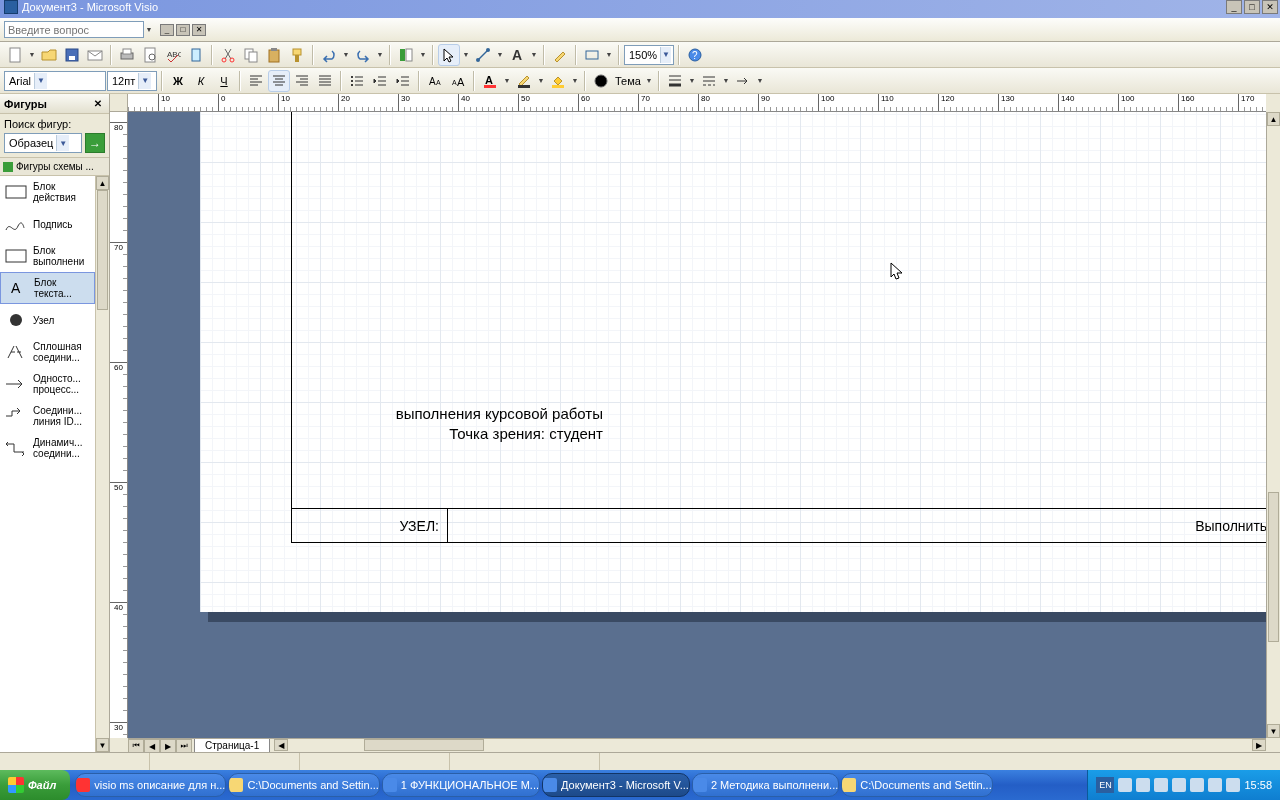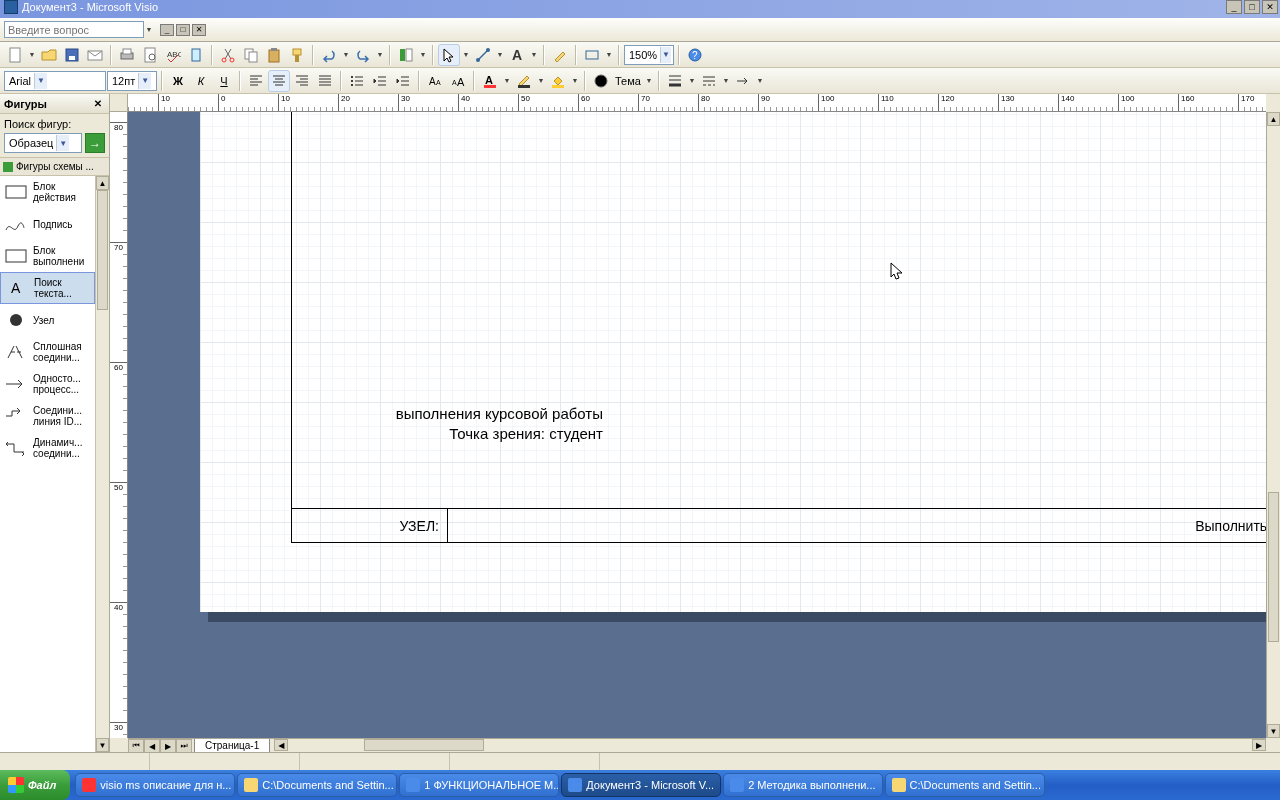--- a/index.html
+++ b/index.html
@@ -86,21 +86,21 @@
 .hruler .minor{ position:absolute; bottom:0; height:4px; border-left:1px solid #999;}
 .vruler .major{ position:absolute; left:0; right:0; border-top:1px solid #666; font-size:8px; color:#000; text-align:center; writing-mode:horizontal-tb;}
 .vruler .minor{ position:absolute; right:0; width:4px; border-top:1px solid #999;}
 
 .statusbar{ position:absolute; left:0; right:0; bottom:30px; height:18px; background:#ece9d8; border-top:1px solid #aca899; display:flex; font-size:10px;}
 .statusbar .cell{ border-right:1px solid #c8c2ab; width:150px; height:100%;}
 
 .taskbar{ position:absolute; left:0; right:0; bottom:0; height:30px; background:linear-gradient(#3a80e0,#245ec6 50%,#2a6ad0); display:flex; align-items:center; font-size:11px; color:#fff;}
 .startbtn{ height:30px; padding:0 14px 0 8px; background:linear-gradient(#5dbb5d,#3a9d3a 50%,#2c8c2c); border-radius:0 8px 8px 0; display:flex; align-items:center; gap:4px; font-weight:bold; font-style:italic; cursor:pointer;}
 .startbtn .flag{ width:16px;height:16px; background:conic-gradient(#f33 0 25%,#3c3 0 50%,#39f 0 75%,#fc3 0); border-radius:2px;}
-.task{ height:24px; margin:0 1px; padding:0 6px; background:linear-gradient(#4a8ae8,#3070d0); border:1px solid #2a5fa8; border-radius:5px; display:flex; align-items:center; gap:4px; max-width:160px; cursor:pointer; overflow:hidden; white-space:nowrap;}
+.task{ height:24px; margin:0 1px; padding:0 0; background:linear-gradient(#4a8ae8,#3070d0); border:1px solid #2a5fa8; border-radius:10px; display:flex; align-items:center; gap:4px; max-width:160px; cursor:pointer; overflow:hidden; white-space:nowrap;}
 .task.active{ background:linear-gradient(#2a5fa8,#1d4a8a); border-color:#123566;}
 .task .ico{ width:14px; height:14px; background:#fff; border-radius:2px; flex-shrink:0;}
 .tray{ margin-left:auto; height:30px; background:linear-gradient(#1a9de8,#0f7ed0); display:flex; align-items:center; gap:4px; padding:0 8px; border-left:1px solid #0a5a9a;}
 .tray .ti{ width:14px;height:14px; background:#cde; border-radius:2px; cursor:pointer;}
 .tray .lang{ width:18px; height:16px; background:#2a5fa0; display:flex;align-items:center;justify-content:center; font-size:9px; cursor:pointer;}
 .tray .clock{ font-size:11px;}
 </style>
 </head>
 <body>
 
@@ -442,21 +442,21 @@
               </svg>
             </span>
             <span>Блок выполнени</span>
           </div>
           <div class="shape-item sel">
             <span class="glyph">
               <svg width="24" height="20">
                 <text x="6" y="15" font-size="14" font-family="serif">A</text>
               </svg>
             </span>
-            <span>Поиск текста...</span>
+            <span>Блок текста...</span>
           </div>
           <div class="shape-item">
             <span class="glyph">
               <svg width="24" height="20">
                 <circle cx="12" cy="10" r="6" fill="#333"></circle>
               </svg>
             </span>
             <span>Узел</span>
           </div>
           <div class="shape-item">
@@ -823,13 +823,24 @@
       </div>
       <div class="task">
         <span class="ico" style="background:#4a8ae8"></span>
         <span>2 Методика выполнени...</span>
       </div>
       <div class="task">
         <span class="ico" style="background:#f7d774"></span>
         <span>C:\Documents and Settin...</span>
       </div>
     </div>
+  <div class="tray">
+    <span class="lang">EN</span>
+    <span class="ti"></span>
+    <span class="ti"></span>
+    <span class="ti"></span>
+    <span class="ti"></span>
+    <span class="ti"></span>
+    <span class="ti"></span>
+    <span class="ti"></span>
+    <span class="clock">15:58</span>
+  </div>
 </div>
 
 </body></html>

